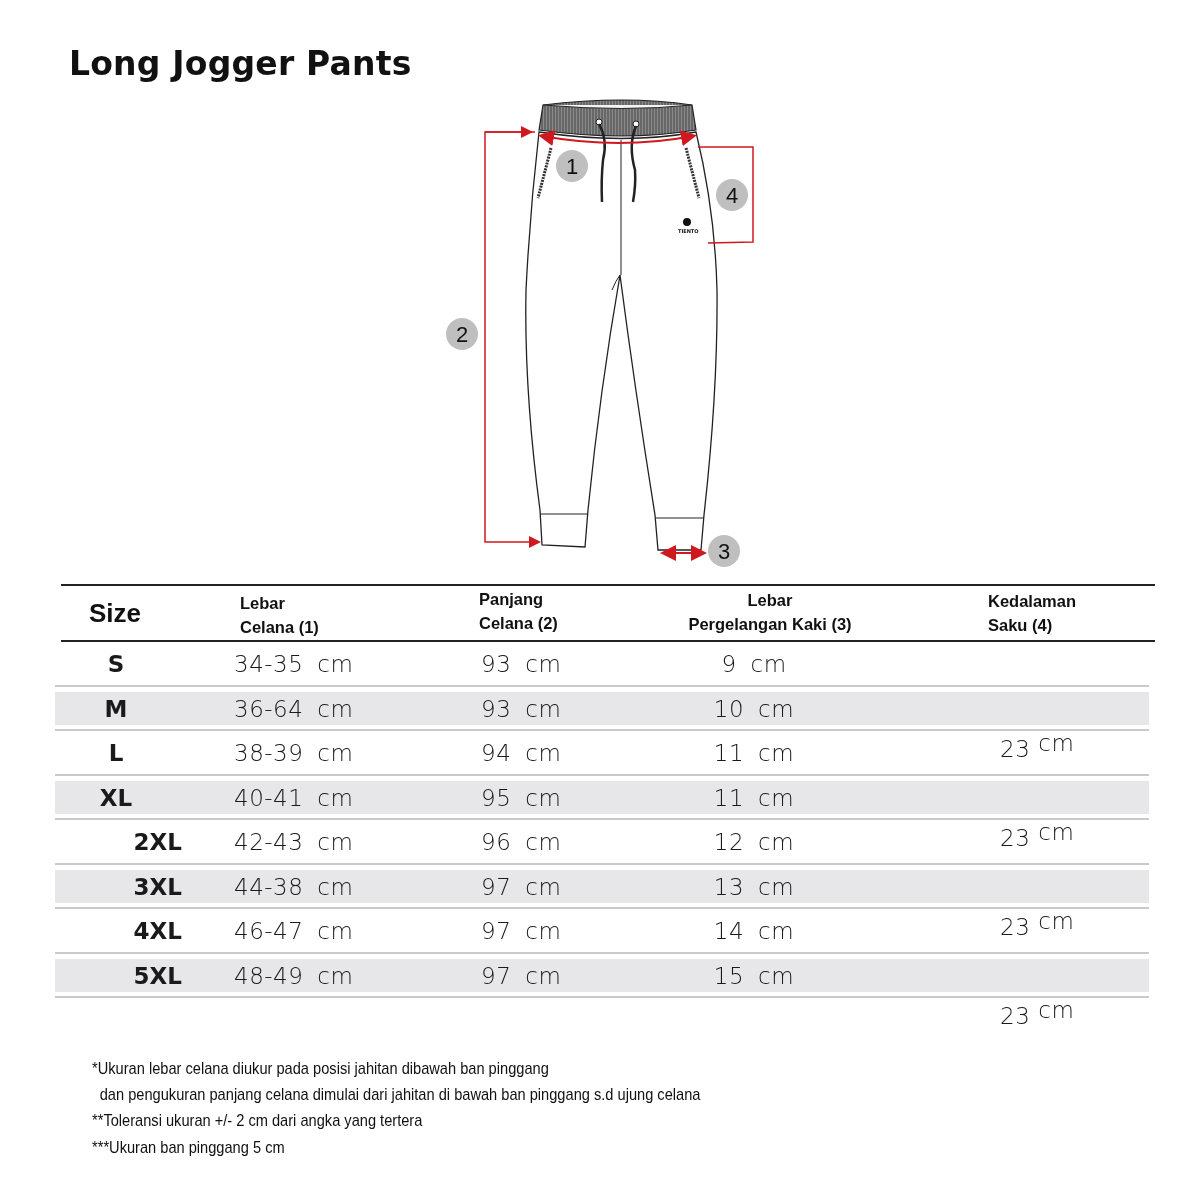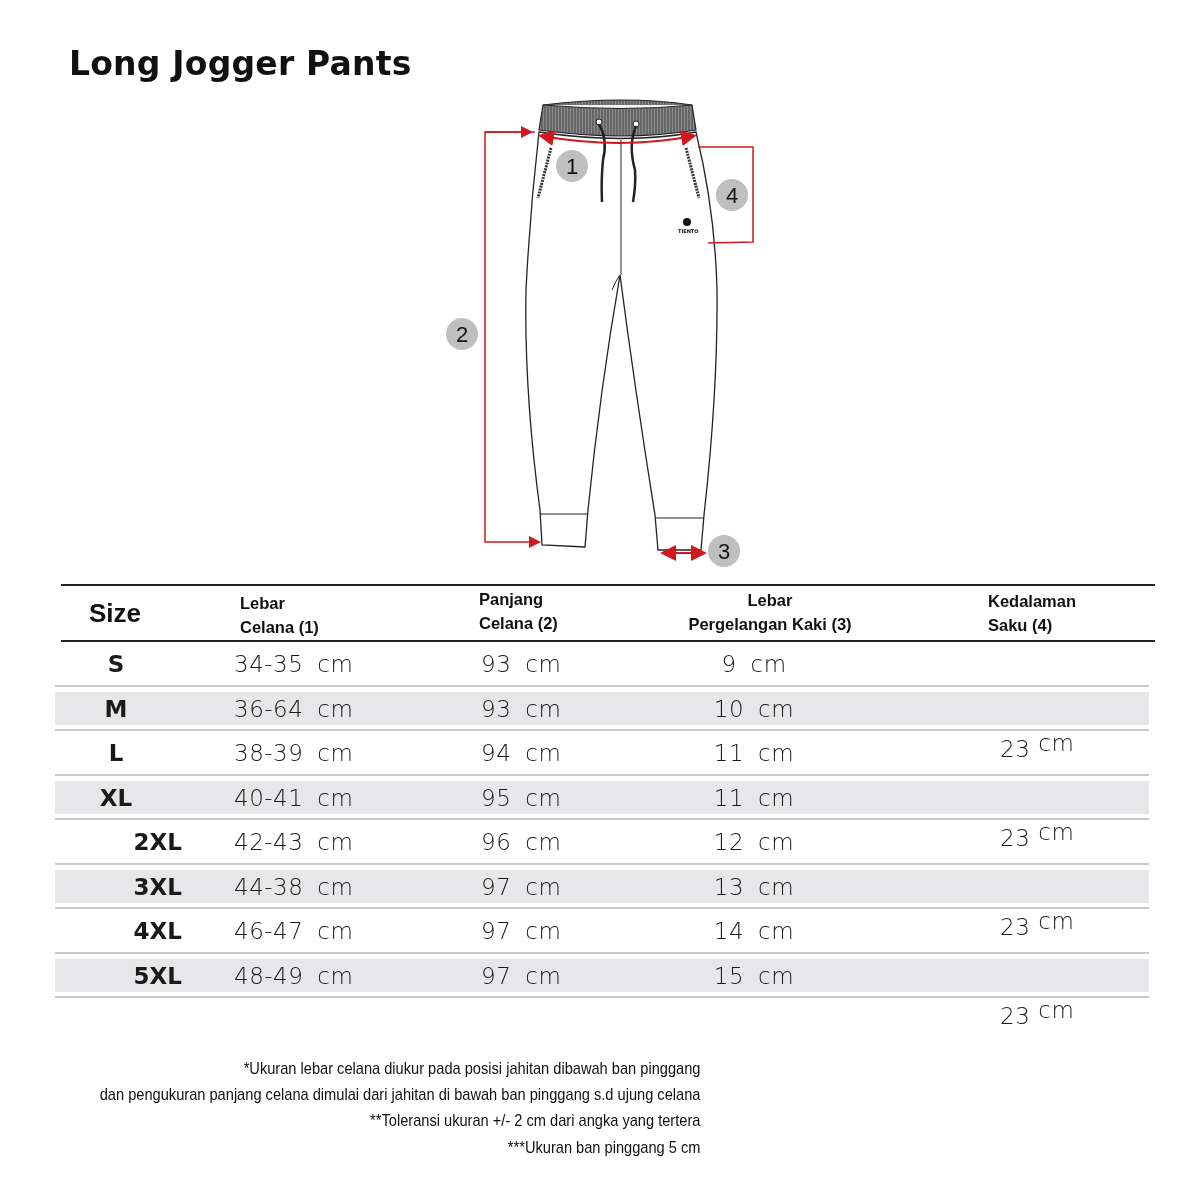--- a/index.html
+++ b/index.html
@@ -42,21 +42,21 @@
     .cell { position: absolute; font-family: "DejaVu Sans", sans-serif; font-size: 23px; line-height: 28px; top: 8px; color: #1a1a1a; font-weight: 300; }
     .cell-size { font-weight: bold; font-size: 23px; text-align: center; width: 90px; left: 16px; }
     .cell-size.left { text-align: right; left: 37px; }
     .cell-c1 { left: 179px; letter-spacing: 0.5px; }
     .cell-c2 { left: 426px; letter-spacing: 0.5px; }
     .cell-c3 { left: 644px; width: 110px; text-align: center; letter-spacing: 0.5px; }
     .cell-c4 { left: 945px; letter-spacing: 0.5px; top: 12px; margin-top: 36px; }
     .unit-raised { position: relative; top: -6px; margin-left: 8px; }
     .unit { margin-left: 14px; }
 
-    .notes { position: absolute; left: 92px; top: 1055px; text-align: right; }
+    .notes { position: absolute; left: 92px; top: 1055px; }
     .note {
       font-family: "Liberation Sans", sans-serif; font-size: 17px; line-height: 27.5px;
       color: #111; transform: scaleX(0.86); transform-origin: left center; white-space: nowrap;
     }
     .note.indent { padding-left: 9px; line-height: 24px; }
   </style>
 </head>
 <body>
 
 <div class="title">Long Jogger Pants</div>

